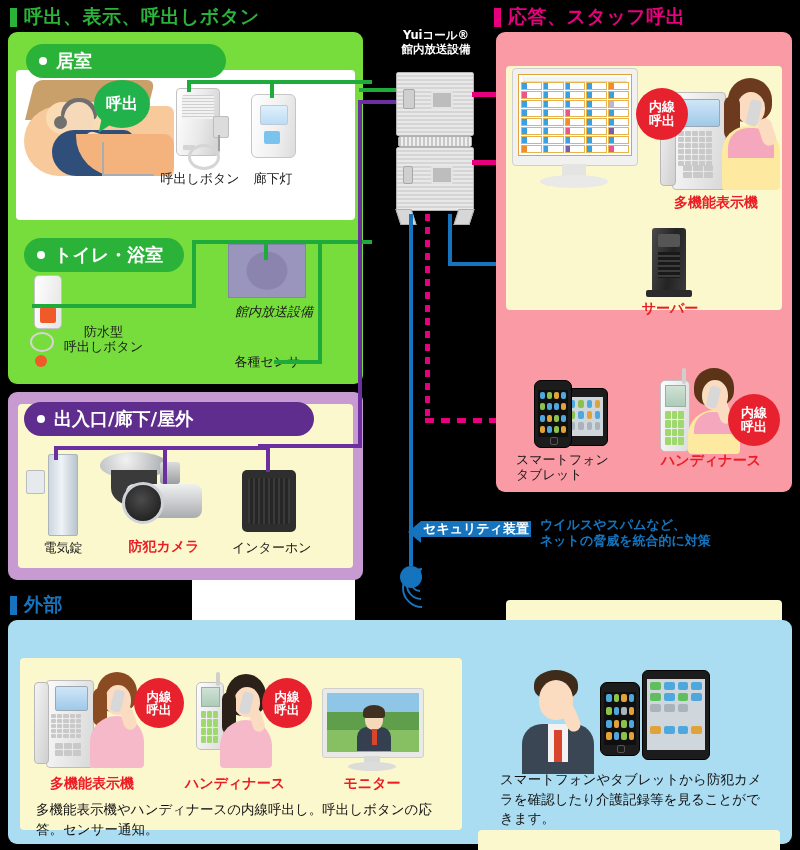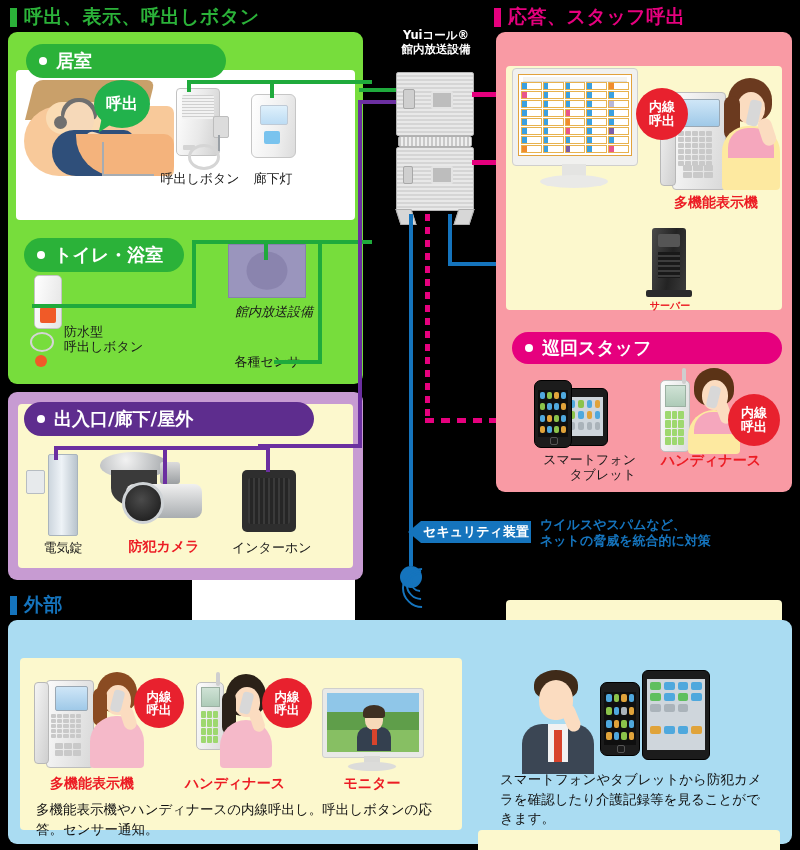--- a/index.html
+++ b/index.html
@@ -260,21 +260,21 @@
   <div class="pill pill-green abs" style="left:16px;top:206px;width:160px;height:34px;font-size:18px;">
     <span class="dot"></span>
     <span>トイレ・浴室</span>
   </div>
 
   <div class="dev-wp" style="left:26px;top:243px;width:26px;height:52px;">
     <div class="wp-red"></div>
   </div>
   <div class="coil" style="left:22px;top:300px;width:20px;height:16px;border-width:2px;"></div>
   <div class="wp-pull" style="left:27px;top:323px;"></div>
-  <div class="lbl" style="left:56px;top:292px;text-align:left;">
+  <div class="lbl" style="left:56px;top:292px;text-align:center;">
     <span>防水型</span><br>
     <span>呼出しボタン</span>
   </div>
 
   <div class="panel panel-white abs" style="left:184px;top:196px;width:163px;height:148px;"></div>
   <div class="dev-spk" style="left:220px;top:212px;width:76px;height:52px;"></div>
   <div class="lbl" style="left:196px;top:272px;width:140px;font-style:italic;">館内放送設備</div>
   <div class="lbl" style="left:196px;top:322px;width:140px;">各種センサー</div>
 
   <div class="ln g" style="left:24px;top:272px;width:164px;height:4px;"></div>
@@ -548,27 +548,23 @@
     <span>呼出</span>
   </div>
 
   <div class="lbl lbl-red" style="left:160px;top:162px;width:120px;font-size:14px;">多機能表示機</div>
 
   <div class="srv" style="left:156px;top:196px;width:34px;height:64px;">
     <div class="srv-top"></div>
     <div class="srv-bays"></div>
   </div>
   <div class="srv-base" style="left:150px;top:258px;width:46px;height:7px;"></div>
-  <div class="lbl lbl-red" style="left:136px;top:268px;width:76px;font-size:10px;">サーバー</div>
+  <div class="lbl lbl-red" style="left:136px;top:268px;width:76px;font-size:14px;">サーバー</div>
 
   <div class="panel panel-cream abs" style="left:10px;top:324px;width:276px;height:126px;"></div>
-  <div class="pill pill-pink abs" style="left:16px;top:300px;width:270px;height:32px;font-size:18px;">
-    <span class="dot"></span>
-    <span>巡回スタッフ</span>
-  </div>
 
   <div class="tb" style="left:66px;top:356px;width:44px;height:56px;">
     <div class="tb-scr">
       <i style="background:#4fa8dd"></i>
         <i style="background:#8bc34a"></i>
         <i style="background:#4fa8dd"></i>
         <i style="background:#e0a33a"></i>
       <i style="background:#8bc34a"></i>
         <i style="background:#4fa8dd"></i>
         <i style="background:#e0a33a"></i>
@@ -593,21 +589,21 @@
         <i style="background:#e0a33a;height:7px"></i>
         <i style="background:#8bc34a;height:7px"></i>
         <i style="background:#4fa8dd;height:7px"></i>
       <i style="background:#e0a33a;height:7px"></i>
         <i style="background:#4fa8dd;height:7px"></i>
         <i style="background:#8bc34a;height:7px"></i>
         <i style="background:#e0a33a;height:7px"></i>
     </div>
     <div class="sp-home"></div>
   </div>
-  <div class="lbl" style="left:20px;top:420px;width:120px;text-align:right;">
+  <div class="lbl" style="left:20px;top:420px;width:120px;text-align:left;">
     <span>スマートフォン</span><br>
     <span>タブレット</span>
   </div>
 
   <div class="hn" style="left:164px;top:348px;width:28px;height:70px;">
     <div class="hn-scr" style="left:4px;top:4px;width:19px;height:20px;"></div>
     <div class="hn-keys" style="left:4px;top:30px;width:19px;height:34px;">
       <b></b>
         <b></b>
         <b></b>
@@ -634,21 +630,21 @@
   </div>
 
   <div class="redcall" style="left:232px;top:362px;width:52px;height:52px;font-size:13px;">
     <span>内線</span>
     <span>呼出</span>
   </div>
 
   <div class="lbl lbl-red" style="left:150px;top:420px;width:130px;font-size:14px;">ハンディナース</div>
 </div>
 
-<div class="sectag" style="left:421px;top:521px;width:110px;height:22px;font-size:13px;">
+<div class="sectag" style="left:421px;top:521px;width:110px;height:16px;font-size:13px;">
   <span>セキュリティ装置</span>
 </div>
 <div class="sectxt" style="left:540px;top:517px;font-size:13px;">
   <span>ウイルスやスパムなど、</span><br>
   <span>ネットの脅威を統合的に対策</span>
 </div>
 <div class="wifi-dot" style="left:400px;top:566px;width:22px;height:22px;"></div>
 <div class="wifi-arc" style="left:410px;top:572px;width:16px;height:16px;transform:rotate(45deg);"></div>
 <div class="wifi-arc" style="left:406px;top:570px;width:26px;height:26px;transform:rotate(45deg);"></div>
 <div class="wifi-arc" style="left:402px;top:568px;width:36px;height:36px;transform:rotate(45deg);"></div>

